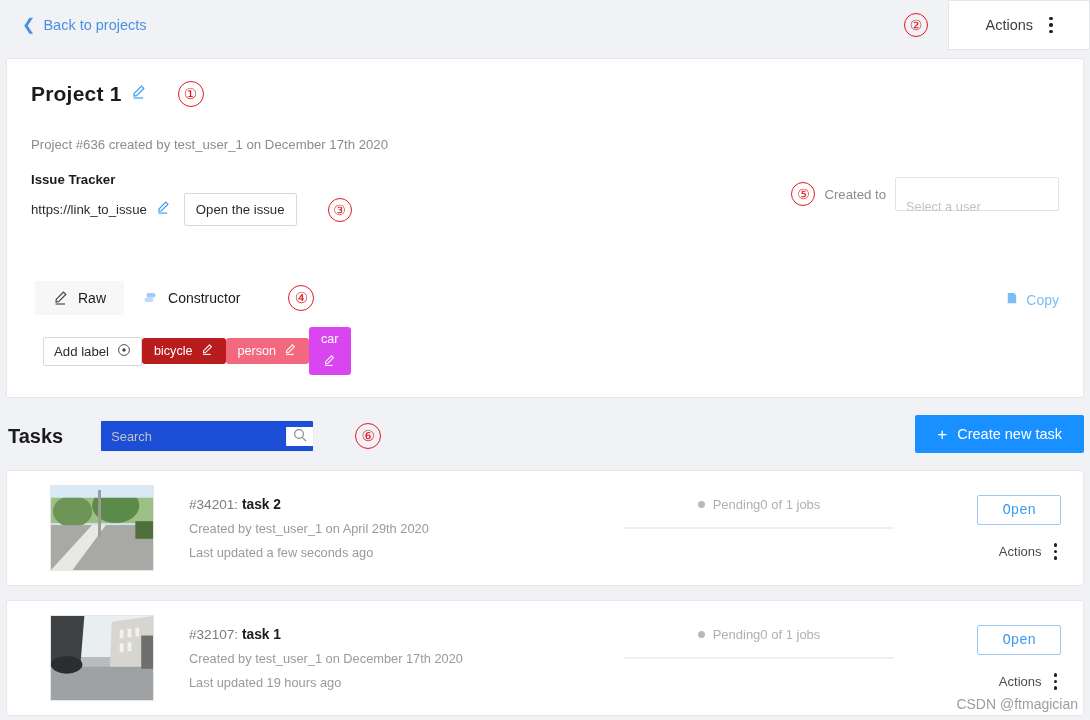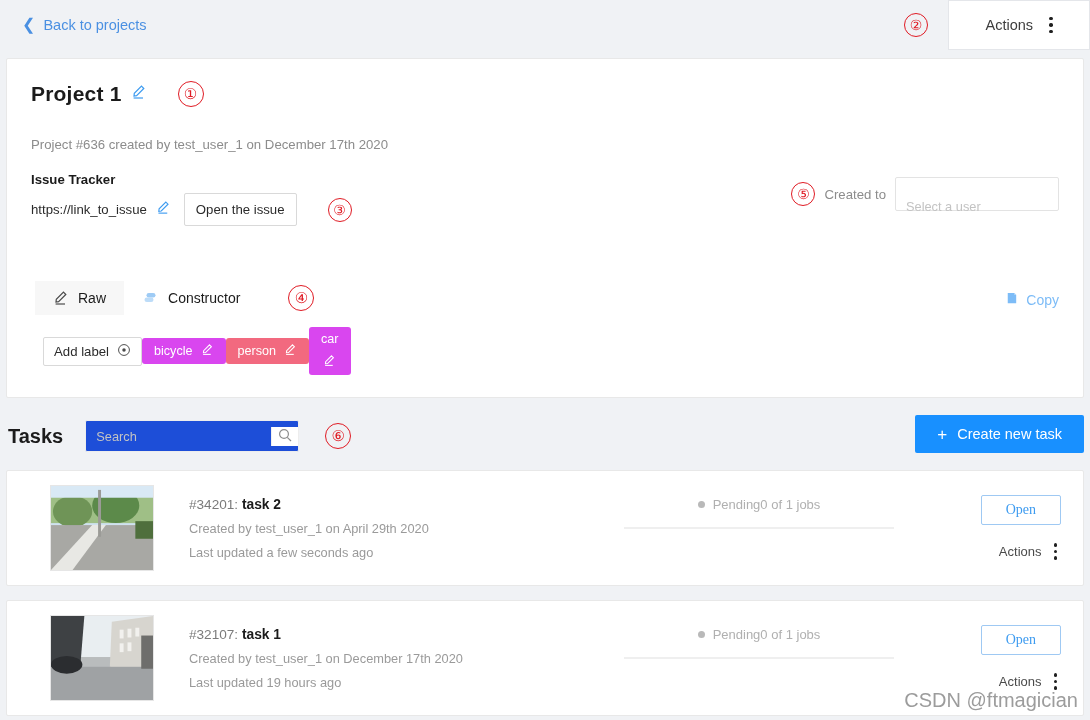--- a/index.html
+++ b/index.html
@@ -123,21 +123,21 @@
   .chip {
     display: flex; align-items: center; gap: 8px;
     padding: 5px 12px; border-radius: 3px;
     font-size: 12.6px; color: #ffffff; cursor: pointer;
   }
 
   
   .tasks-header {
     position: absolute; left: 6px; top: 412px;
     width: 1078px; height: 48px;
-    display: flex; align-items: center;
+    display: flex; align-items: center; gap: 15px;
   }
   .tasks-title {
     font-size: 20px; font-weight: bold; color: #1b1b1b;
     margin-left: 2px;
   }
   .search-box {
     margin-left: 22px;
     display: flex; align-items: center;
     background: #1d4ed8; border: 1px solid #ededed;
     width: 214px; height: 32px; border-radius: 2px;
@@ -196,31 +196,31 @@
   .progress { margin-top: 15px; height: 2px; background: #efefef; width: 100%; }
   .progress > div { height: 100%; background: #1890ff; width: 0%; }
 
   .task-right {
     margin-left: auto; margin-right: 6px; margin-top: 12px;
     display: flex; flex-direction: column; align-items: flex-end; gap: 18px;
   }
   .open-btn {
     border: 1px solid #9fc9f3; background: #fff; color: #3d9bf0;
     font-size: 14px; padding: 6px 24px; border-radius: 2px; cursor: pointer;
-    font-family: Liberation Serif, serif;
+    font-family: Liberation Mono, monospace;
   }
   .row-actions {
     display: flex; align-items: center; gap: 12px;
     font-size: 13px; color: #4a4a4a; cursor: pointer;
     padding-right: 4px;
   }
 
   .watermark {
     position: absolute; right: 12px; bottom: 8px;
-    font-size: 20px; color: #9c9c9c;
+    font-size: 14px; color: #9c9c9c;
     font-family: "Liberation Sans", sans-serif;
   }
 </style>
 </head>
 <body>
 
 <div class="topbar">
   <div class="back-link">
     <span class="back-chevron">❮</span>
     <span>Back to projects</span>
@@ -309,21 +309,21 @@
     <div class="add-label-btn">
       <span>Add label</span>
       <span>
         <svg width="14" height="14" viewBox="0 0 16 16">
           <circle cx="8" cy="8" r="6.2" fill="none" stroke="#4a4a4a" stroke-width="1.1"></circle>
           <circle cx="8" cy="8" r="2" fill="#4a4a4a"></circle>
         </svg>
       </span>
     </div>
 
-    <div class="chip" id="chip-0" style="background: #d946ef;">
+    <div class="chip" id="chip-0" style="background: #b91c1c;">
       <span>bicycle</span>
       <span>
         <svg width="13" height="13" viewBox="0 0 16 16">
           <path d="M10.5 2.2 L12.8 4.5 L5.6 11.7 L3 12 L3.3 9.4 Z" fill="none" stroke="#ffffff" stroke-width="1.3"></path>
           <line x1="2.6" y1="14" x2="12" y2="14" stroke="#ffffff" stroke-width="1.3"></line>
         </svg>
       </span>
     </div>
 
     <div class="chip" id="chip-1" style="background: rgb(242, 105, 127);">

